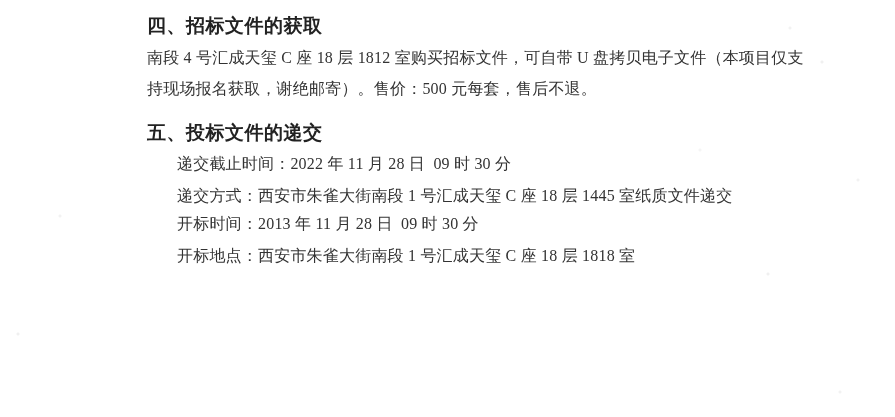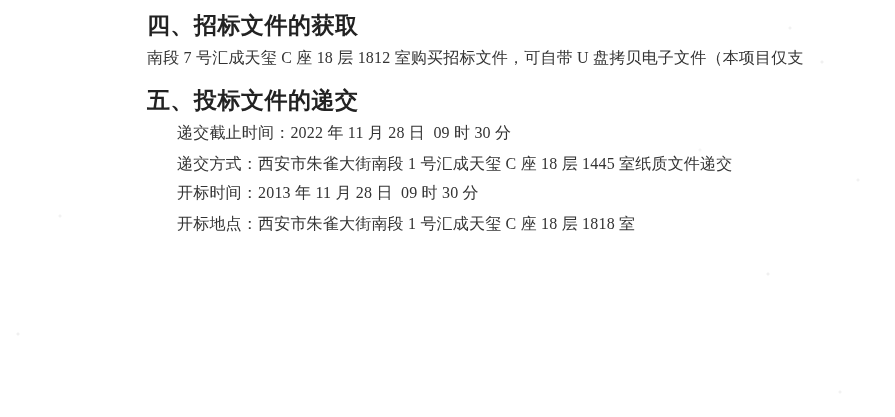--- a/index.html
+++ b/index.html
@@ -40,37 +40,38 @@
     font-family: "Liberation Serif", "DejaVu Serif", serif;
     font-size: 16px;
     letter-spacing: 0.2px;
     color: #333333;
   }
   .indent {
     padding-left: 30px;
   }
   .heading {
     font-family: Liberation Serif, serif;
-    font-size: 23px;
+    font-size: 19px;
     font-weight: bold;
     letter-spacing: 0.5px;
     color: #222222;
   }
   .section { margin: 0; }
   .sec-1 { margin-top: 12px; }
   .sec-2 { margin-top: -3px; }
 </style>
 </head>
 <body>
 
 <div class="page">
   <div class="doc">
       <div class="section sec-0">
         <div class="line heading">四、招标文件的获取</div>
-        <div class="line body-line">南段 7 号汇成天玺 C 座 18 层 1812 室购买招标文件，可自带 U 盘拷贝电子文件（本项目仅支</div>
+        <div class="line body-line">南段 4 号汇成天玺 C 座 18 层 1812 室购买招标文件，可自带 U 盘拷贝电子文件（本项目仅支</div>
+        <div class="line body-line">持现场报名获取，谢绝邮寄）。售价：500 元每套，售后不退。</div>
       </div>
       <div class="section sec-1">
         <div class="line heading">五、投标文件的递交</div>
         <div class="line body-line indent">递交截止时间：2022 年 11 月 28 日  09 时 30 分</div>
         <div class="line body-line indent">递交方式：西安市朱雀大街南段 1 号汇成天玺 C 座 18 层 1445 室纸质文件递交</div>
       </div>
       <div class="section sec-2">
         <div class="line body-line indent">开标时间：2013 年 11 月 28 日  09 时 30 分</div>
         <div class="line body-line indent">开标地点：西安市朱雀大街南段 1 号汇成天玺 C 座 18 层 1818 室</div>
       </div>

